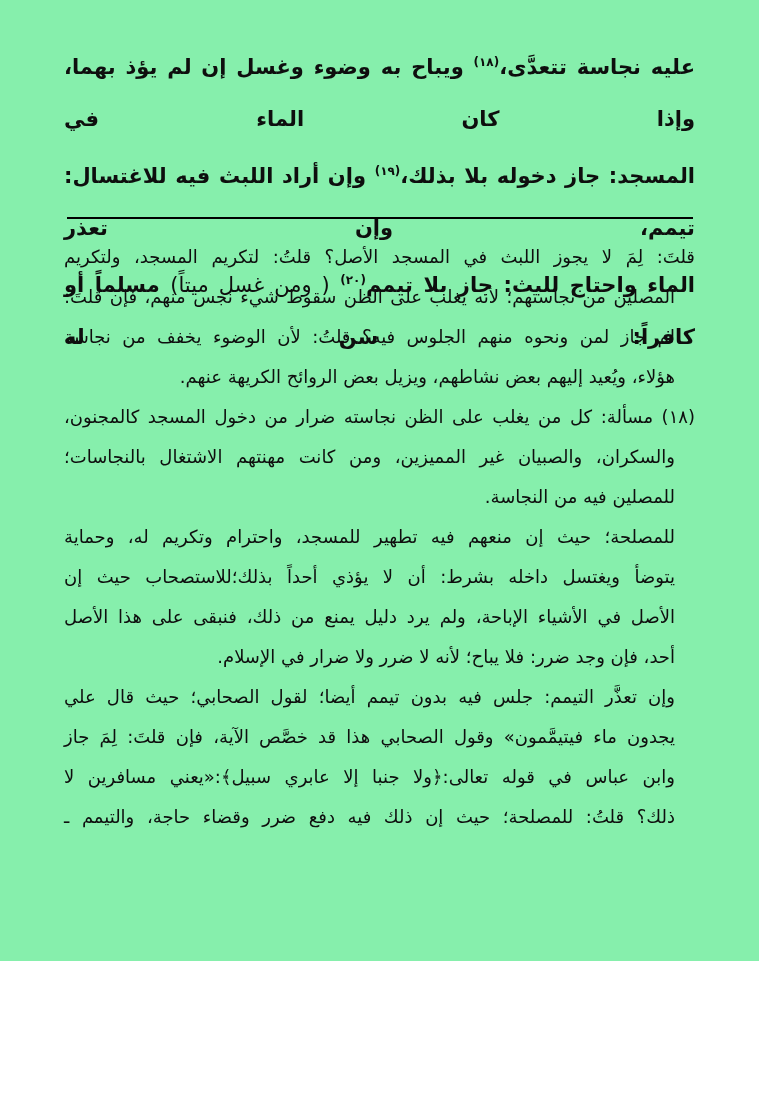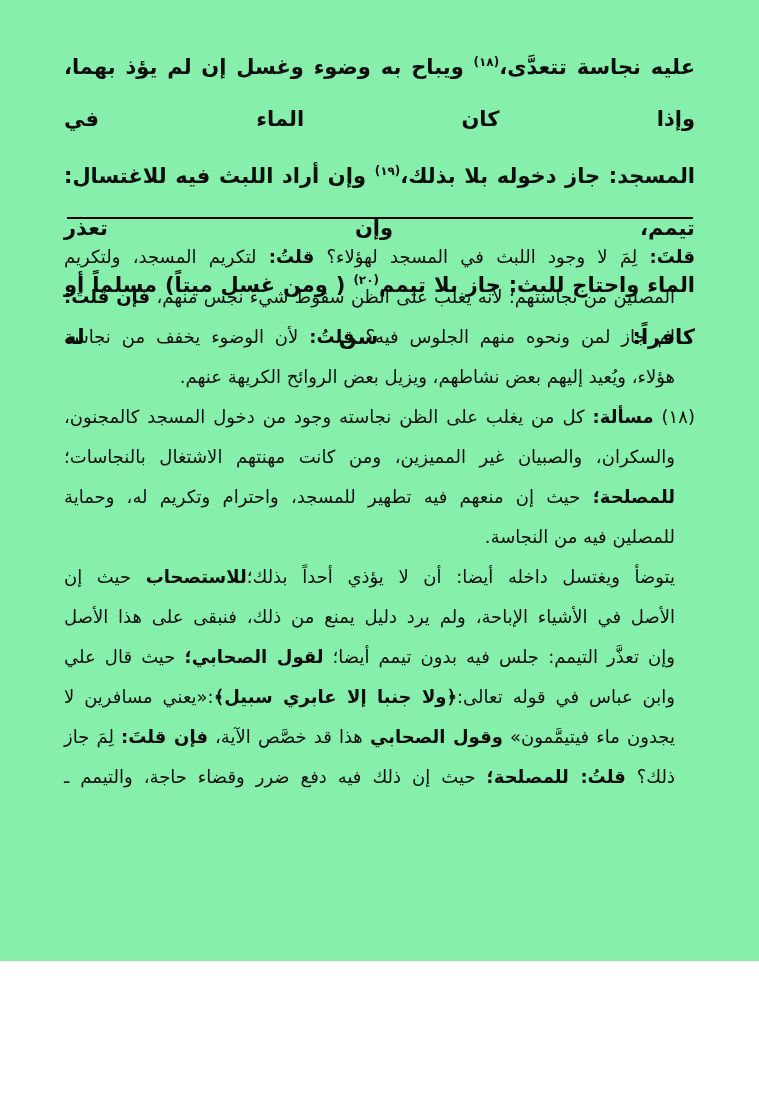--- a/index.html
+++ b/index.html
@@ -53,21 +53,21 @@
     white-space: normal;
   }
   .line.justify {
     text-align: justify;
     text-align-last: justify;
   }
   .line.indent {
     padding-right: 20px;
   }
   .bold {
-    font-weight: 700;
+    font-weight: 400;
   }
   .supref {
     font-size: 12px;
     font-weight: 700;
     vertical-align: 8px;
     letter-spacing: 0;
   }
   .continuation-mark {
     position: absolute;
     top: 988px;
@@ -92,39 +92,40 @@
   <section class="main-text" id="main-text">
       <div class="line justify"><span>عليه نجاسة تتعدَّى،</span><span class="supref">(١٨)</span><span> ويباح به وضوء وغسل إن لم يؤذ بهما، وإذا كان الماء في</span></div>
       <div class="line justify"><span>المسجد: جاز دخوله بلا بذلك،</span><span class="supref">(١٩)</span><span> وإن أراد اللبث فيه للاغتسال: تيمم، وإن تعذر</span></div>
       <div class="line justify"><span>الماء واحتاج للبث: جاز بلا تيمم</span><span class="supref">(٢٠)</span><span> </span><span class="bold">( ومن غسل ميتاً)</span><span> مسلماً أو كافراً: سن له</span></div>
     </section>
 
   <div class="footnote-separator"></div>
 
   <section class="footnotes" id="footnotes">
       <div class="footnote-para">
-        <div class="line justify"><span class="bold">قلتَ:</span><span> لِمَ لا وجود اللبث في المسجد لهؤلاء؟ </span><span class="bold">قلتُ:</span><span> لتكريم المسجد، ولتكريم</span></div>
+        <div class="line justify"><span class="bold">قلتَ:</span><span> لِمَ لا يجوز اللبث في المسجد الأصل؟ </span><span class="bold">قلتُ:</span><span> لتكريم المسجد، ولتكريم</span></div>
         <div class="line justify indent"><span>المصلين من نجاستهم؛ لأنه يغلب على الظن سقوط شيء نجس منهم، </span><span class="bold">فإن قلتَ:</span></div>
         <div class="line justify indent"><span>لم جاز لمن ونحوه منهم الجلوس فيه؟ </span><span class="bold">قلتُ:</span><span> لأن الوضوء يخفف من نجاسة</span></div>
         <div class="line indent"><span>هؤلاء، ويُعيد إليهم بعض نشاطهم، ويزيل بعض الروائح الكريهة عنهم.</span></div>
       </div>
       <div class="footnote-para">
-        <div class="line justify"><span>(١٨) </span><span class="bold">مسألة:</span><span> كل من يغلب على الظن نجاسته وجود من دخول المسجد كالمجنون،</span></div>
+        <div class="line justify"><span>(١٨) </span><span class="bold">مسألة:</span><span> كل من يغلب على الظن نجاسته ضرار من دخول المسجد كالمجنون،</span></div>
         <div class="line justify indent"><span>والسكران، والصبيان غير المميزين، ومن كانت مهنتهم الاشتغال بالنجاسات؛</span></div>
+        <div class="line indent"><span>للمصلين فيه من النجاسة.</span></div>
         <div class="line justify indent"><span class="bold">للمصلحة؛</span><span> حيث إن منعهم فيه تطهير للمسجد، واحترام وتكريم له، وحماية</span></div>
-        <div class="line indent"><span>للمصلين فيه من النجاسة.</span></div>
       </div>
       <div class="footnote-para">
-        <div class="line justify indent"><span>يتوضأ ويغتسل داخله أيضا: أن لا يؤذي أحداً بذلك؛</span><span class="bold">للاستصحاب</span><span> حيث إن</span></div>
+        <div class="line justify indent"><span>يتوضأ ويغتسل داخله بشرط: أن لا يؤذي أحداً بذلك؛</span><span class="bold">للاستصحاب</span><span> حيث إن</span></div>
         <div class="line justify indent"><span>الأصل في الأشياء الإباحة، ولم يرد دليل يمنع من ذلك، فنبقى على هذا الأصل</span></div>
+        <div class="line indent"><span>أحد، فإن وجد ضرر: فلا يباح؛ لأنه لا ضرر ولا ضرار في الإسلام.</span></div>
       </div>
       <div class="footnote-para">
         <div class="line justify indent"><span>وإن تعذَّر التيمم: جلس فيه بدون تيمم أيضا؛ </span><span class="bold">لقول الصحابي؛</span><span> حيث قال علي</span></div>
+        <div class="line justify indent"><span>يجدون ماء فيتيمَّمون» </span><span class="bold">وقول الصحابي</span><span> هذا قد خصَّص الآية، </span><span class="bold">فإن قلتَ:</span><span> لِمَ جاز</span></div>
         <div class="line justify indent"><span>وابن عباس في قوله تعالى:</span><span class="bold">﴿ولا جنبا إلا عابري سبيل﴾</span><span>:«يعني مسافرين لا</span></div>
-        <div class="line justify indent"><span>يجدون ماء فيتيمَّمون» </span><span class="bold">وقول الصحابي</span><span> هذا قد خصَّص الآية، </span><span class="bold">فإن قلتَ:</span><span> لِمَ جاز</span></div>
         <div class="line justify indent"><span>ذلك؟ </span><span class="bold">قلتُ: للمصلحة؛</span><span> حيث إن ذلك فيه دفع ضرر وقضاء حاجة، والتيمم ـ</span></div>
       </div>
     </section>
 
   <div class="continuation-mark">=</div>
 
   <footer class="page-number">ـ٢٠٦ـ</footer>
 </div>
 
 </body></html>

